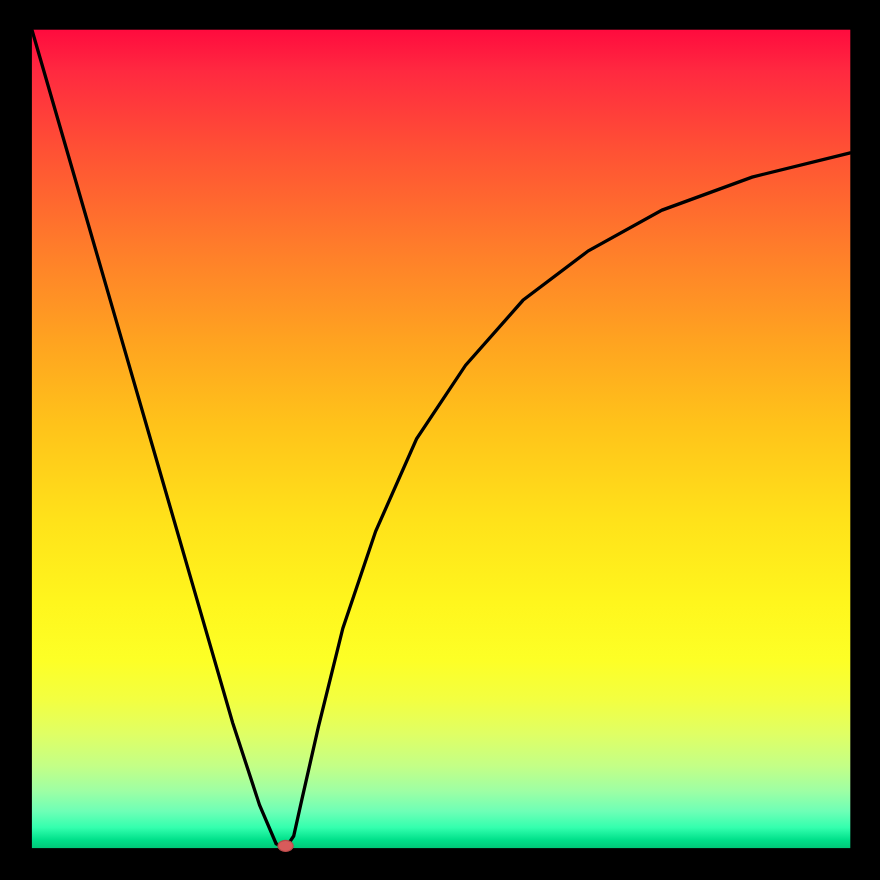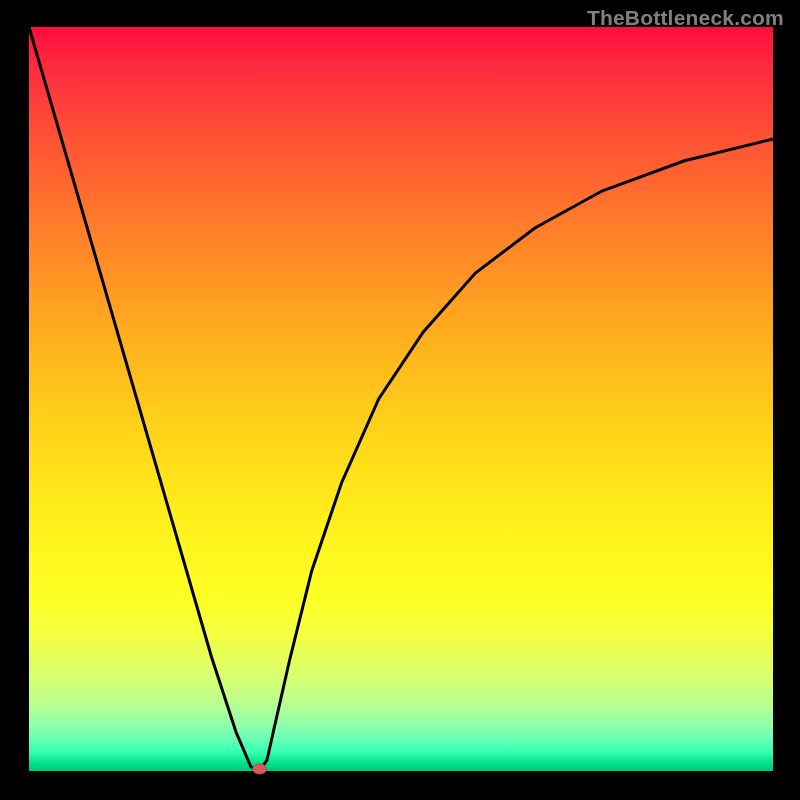--- a/index.html
+++ b/index.html
@@ -73,14 +73,13 @@
              L 349.7 372
              L 394.3 305
              L 446.4 246
              L 505.9 201
              L 572.9 164
              L 654.7 134
              L 744 112"></path>
     <ellipse cx="230.6" cy="742" rx="7" ry="5" fill="#d85b5b" stroke="#b94a4a" stroke-width="1"></ellipse>
   </svg>
 
-  <div class="watermark">TheBottleneck.com</div>
 </div>
 
 </body></html>

